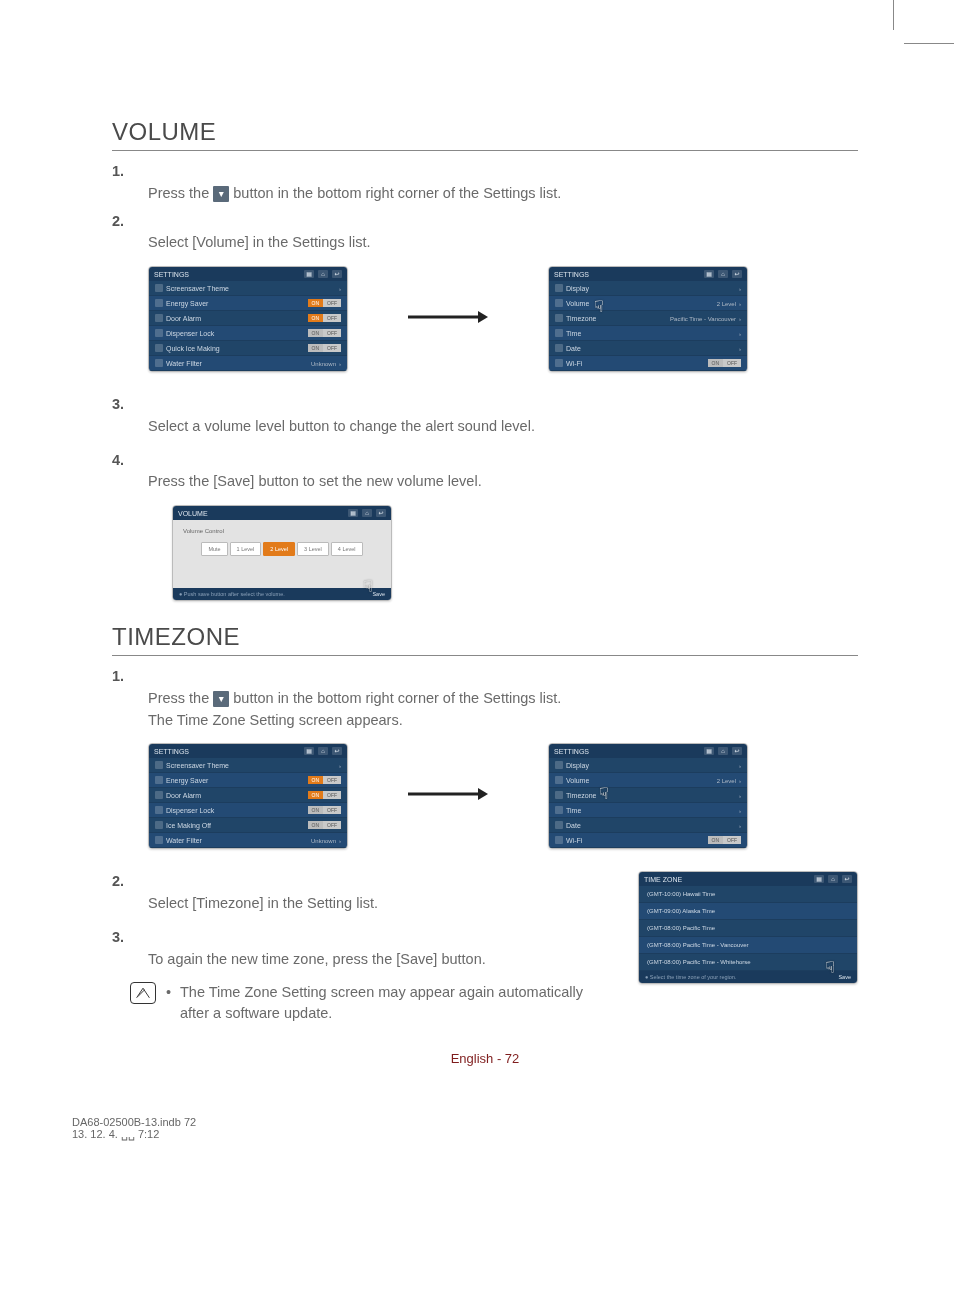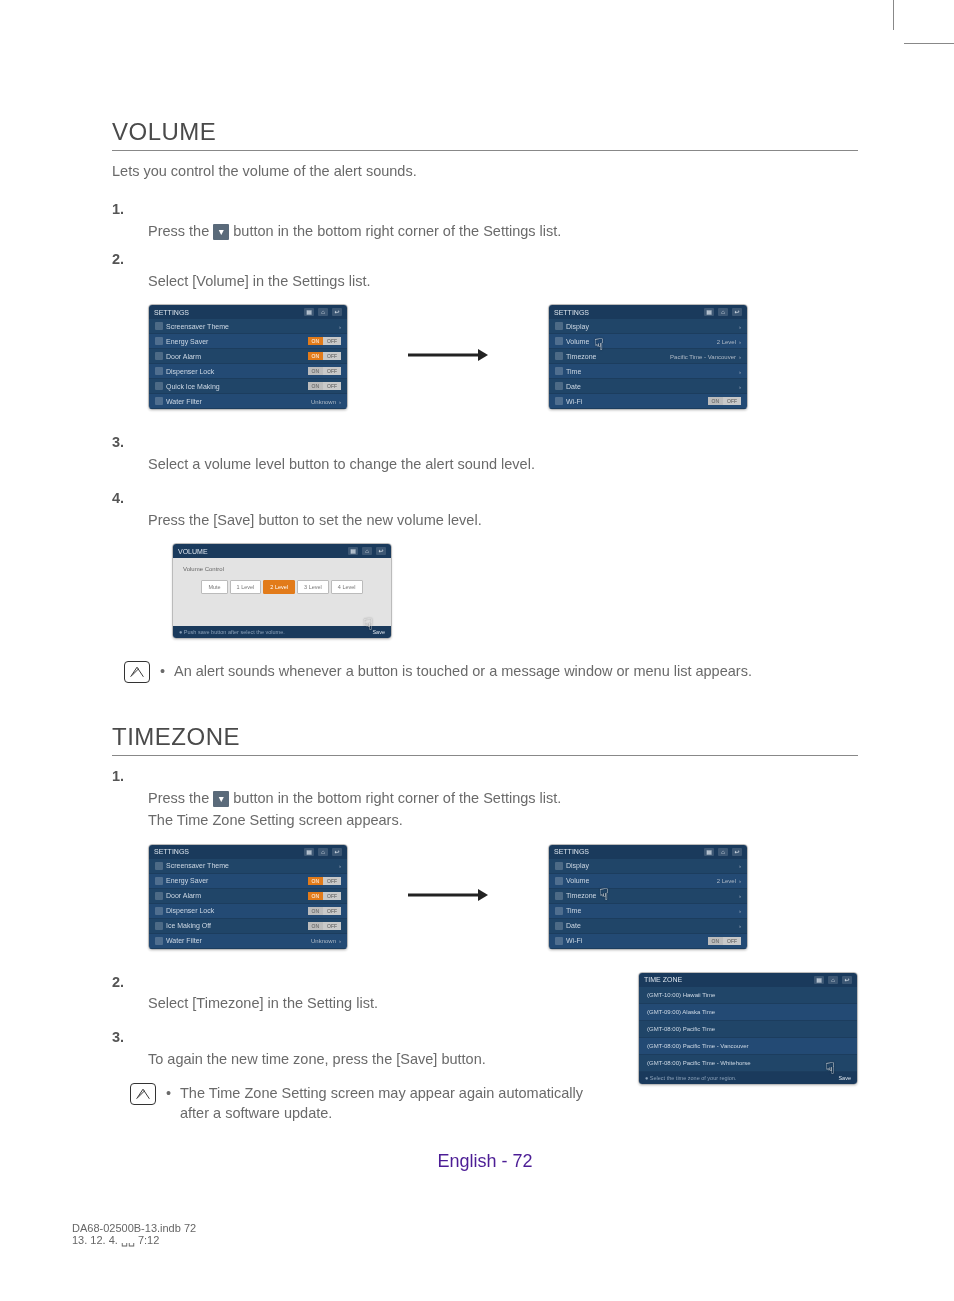--- a/index.html
+++ b/index.html
@@ -57,36 +57,35 @@
   .tzlist .row.sel { background:#204568; }
 
   .note { display:flex; gap:10px; margin: 6px 0 40px 12px; align-items:flex-start; }
   .note.tight { margin-bottom: 8px; }
   .note .nicon { width:26px; height:22px; border:1.5px solid #333; border-radius:4px; display:flex; align-items:center; justify-content:center; flex-shrink:0; }
   .note .nicon svg { width:16px; height:14px; }
   .note ul { list-style: none; }
   .note li { font-size:14.5px; color:#6a6a6a; line-height:1.4; padding-left:14px; position:relative; }
   .note li::before { content:"•"; position:absolute; left:0; top:0; }
 
-  .footer { text-align:center; font-size:18px; color:#4c1d95; margin-top: 20px; }
+  .footer { text-align:center; font-size:13px; color:#7f1d1d; margin-top: 20px; }
   .meta { display:flex; justify-content: space-between; font-size:11px; color:#666; padding: 30px 20px 10px 20px; flex-direction: column; }
   .rel { position:relative; }
 </style>
 </head>
 <body>
 
 <div class="page">
   <div class="crop-mark crop-top"></div>
   <div class="crop-mark crop-right"></div>
 
   <div class="content">
 
     <h2 class="section">VOLUME</h2>
     <div class="section-rule"></div>
-    <p class="intro">Lets you control the volume of the alert sounds.</p>
 
     <ol class="steps">
       <li>
         <span class="num">1.</span>
         <span class="body">
           <span>Press the </span><span class="down-icon">▾</span><span> button in the bottom right corner of the Settings list.</span>
         </span>
       </li>
       <li>
         <span class="num">2.</span>
@@ -261,31 +260,20 @@
             </div>
         </div>
         <div class="footbar">
           <span>● <span>Push save button after select the volume.</span></span>
           <span class="save">Save</span>
         </div>
         <span class="hand" style="bottom:4px; right:18px;">☟</span>
       </div>
     </div>
 
-    <div class="note">
-      <div class="nicon">
-        <svg viewBox="0 0 20 16">
-            <path d="M2 14 L10 2 L18 14" fill="none" stroke="#333" stroke-width="1.2"></path>
-            <line x1="4" y1="12" x2="12" y2="4" stroke="#333" stroke-width="1.2"></line>
-          </svg>
-      </div>
-      <ul>
-          <li>An alert sounds whenever a button is touched or a message window or menu list appears.</li>
-        </ul>
-    </div>
 
     <h2 class="section">TIMEZONE</h2>
     <div class="section-rule"></div>
 
     <ol class="steps">
       <li>
         <span class="num">1.</span>
         <span class="body">
           <span>Press the </span><span class="down-icon">▾</span><span> button in the bottom right corner of the Settings list.</span><br>
           <span>The Time Zone Setting screen appears.</span>

